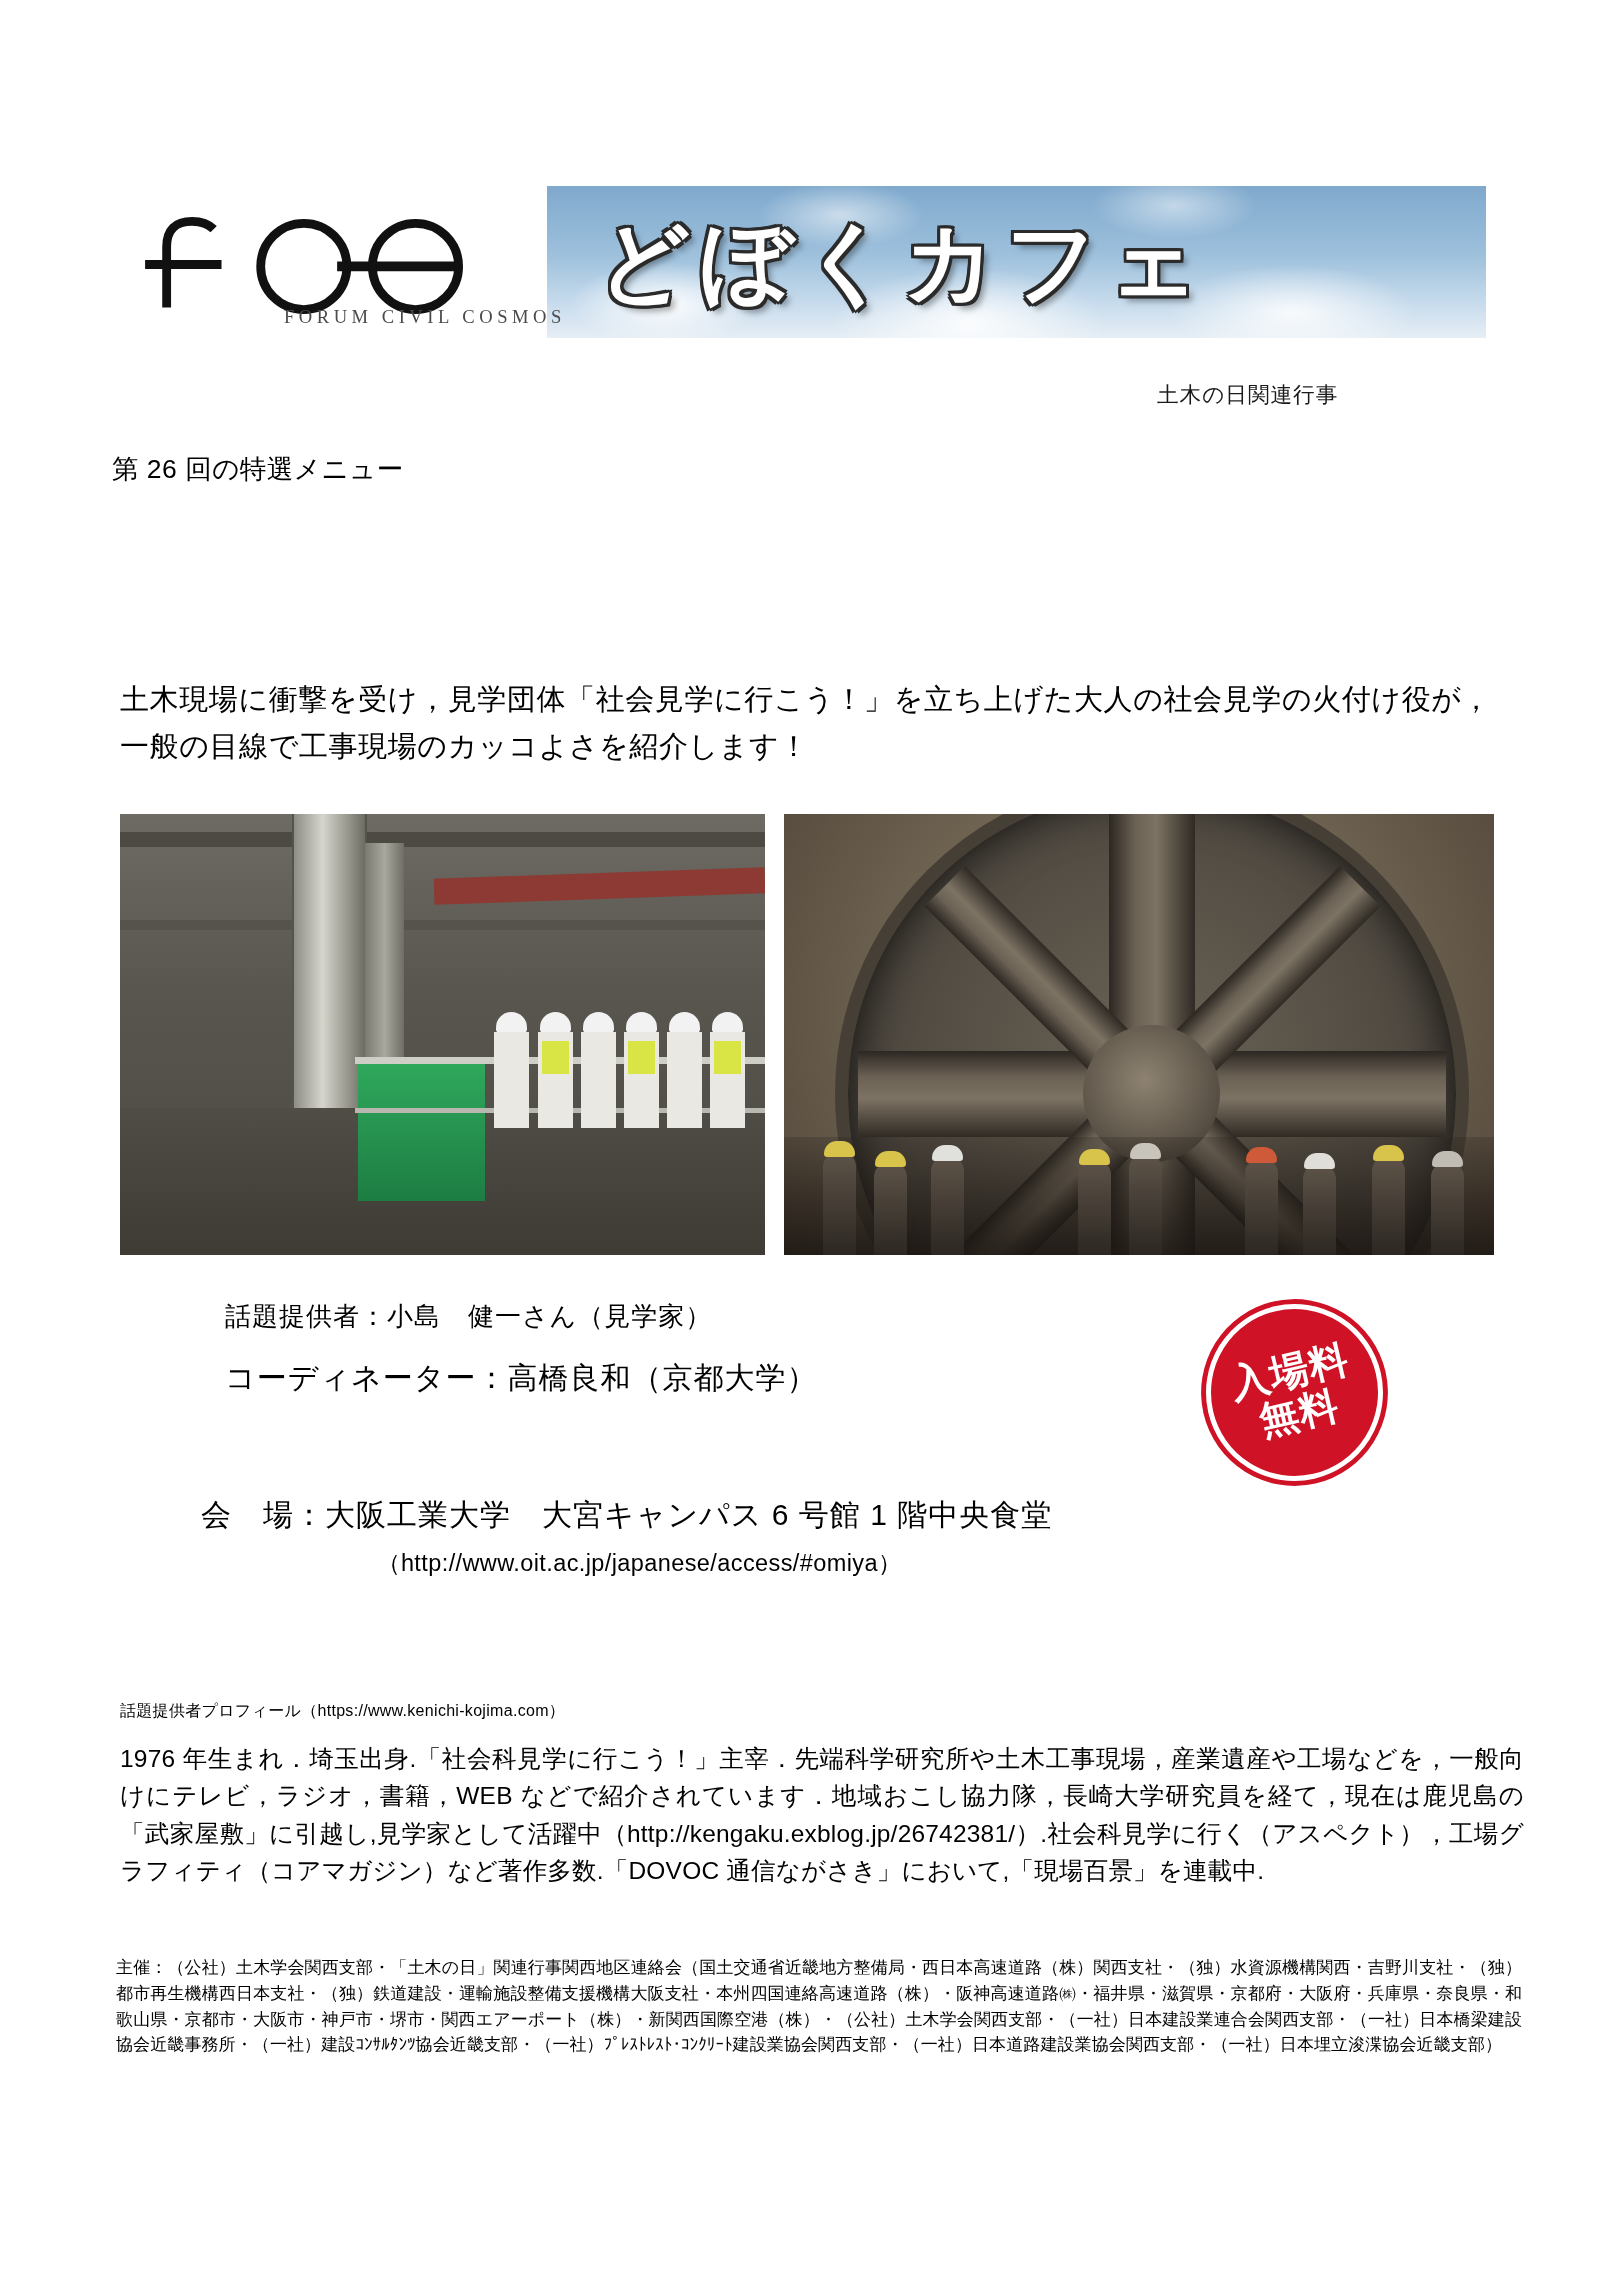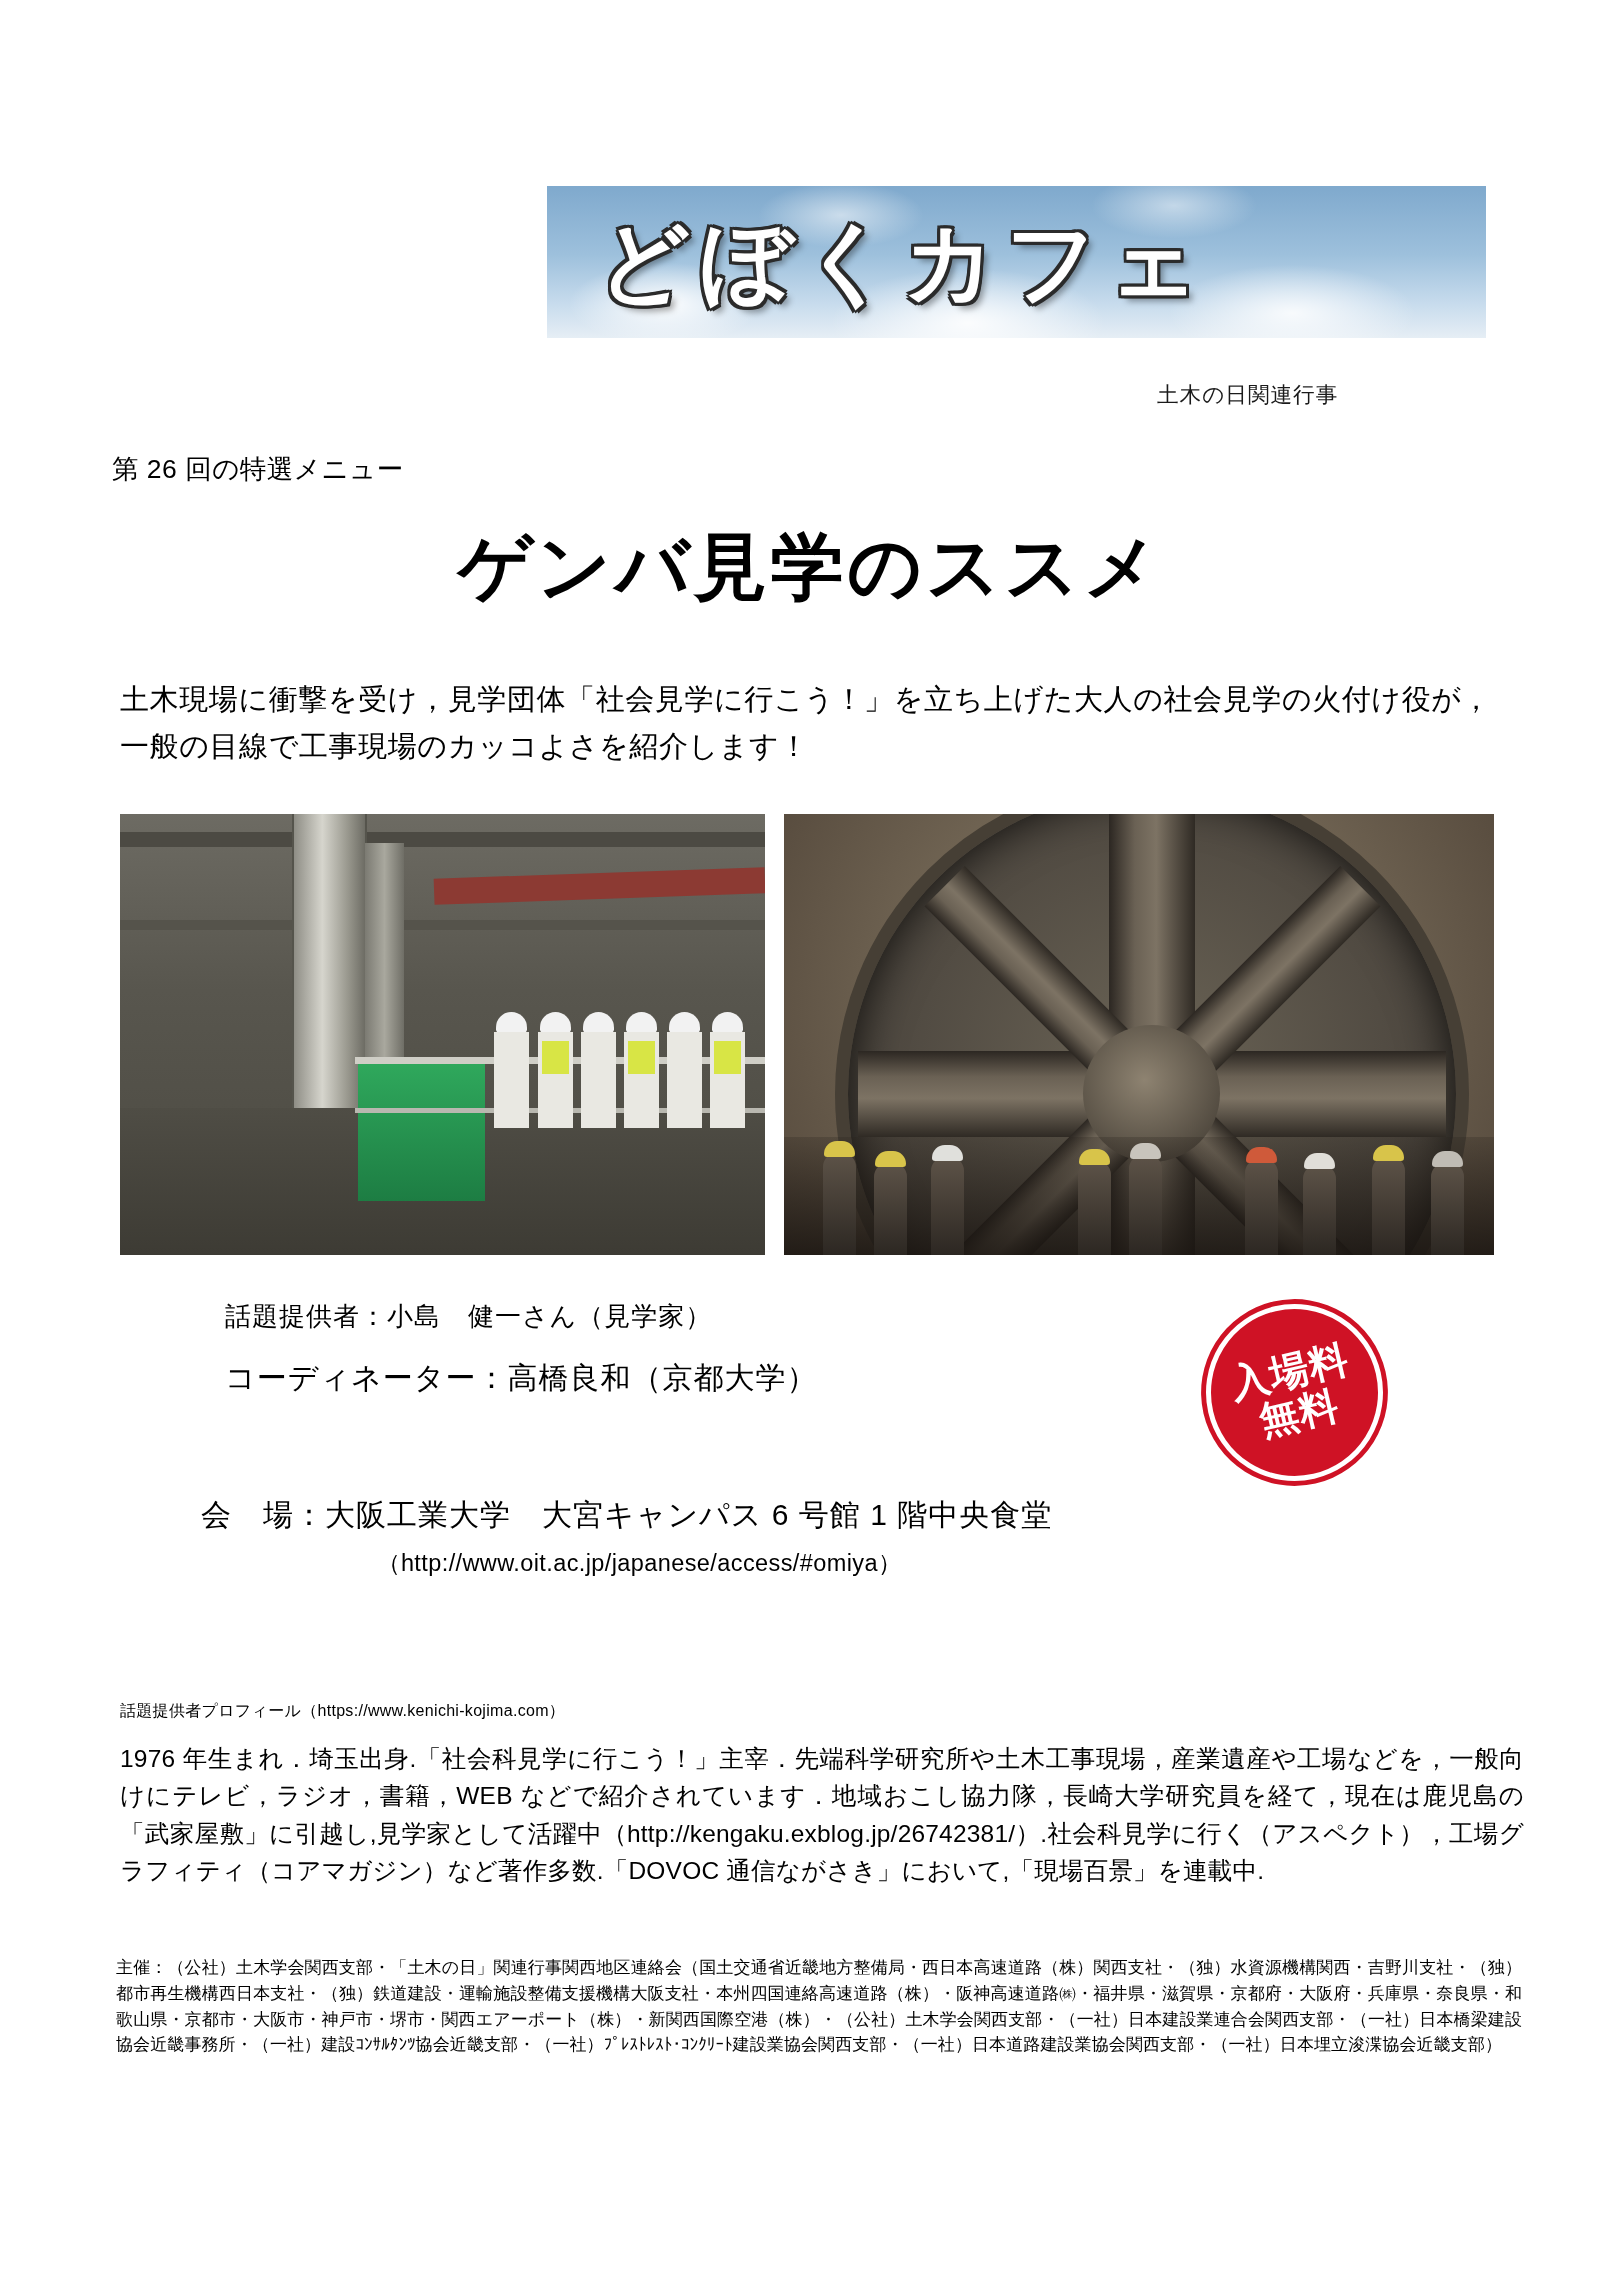--- a/index.html
+++ b/index.html
@@ -337,25 +337,36 @@
 </style>
 </head>
 <body>
 
 <div class="page">
 
   <div class="header">
     <div class="header-sky"></div>
     <div class="dobo-text">どぼくカフェ</div>
 
+    <div class="fcc-logo">
+      <svg width="412" height="145" viewBox="0 0 420 148" xmlns="http://www.w3.org/2000/svg">
+        <g fill="none" stroke="#111111" stroke-width="9">
+          <path d="M30 118 L30 56 q0 -26 26 -26 q14 0 22 8"></path>
+          <path d="M8 74 L86 74"></path>
+          <circle cx="170" cy="76" r="44"></circle>
+          <path d="M204 76 L330 76" stroke-width="10"></path>
+          <circle cx="284" cy="76" r="44"></circle>
+        </g>
+      </svg>
+      <div class="fcc-sub">FORUM CIVIL COSMOS</div>
+    </div>
   </div>
   <div class="header-caption">土木の日関連行事</div>
 
   <div class="menu-no">第 26 回の特選メニュー</div>
-  <div class="main-title">ゲンバ見学のススメ</div>
   <div class="lead">土木現場に衝撃を受け，見学団体「社会見学に行こう！」を立ち上げた大人の社会見学の火付け役が，一般の目線で工事現場のカッコよさを紹介します！</div>
 
   <div class="photo-left">
     <div class="pl-bg"></div>
     <div class="pl-beam"></div>
     <div class="pl-beam2"></div>
     <div class="pl-red"></div>
     <div class="pl-pipe"></div>
     <div class="pl-pipe2"></div>
     <div class="pl-deck"></div>

